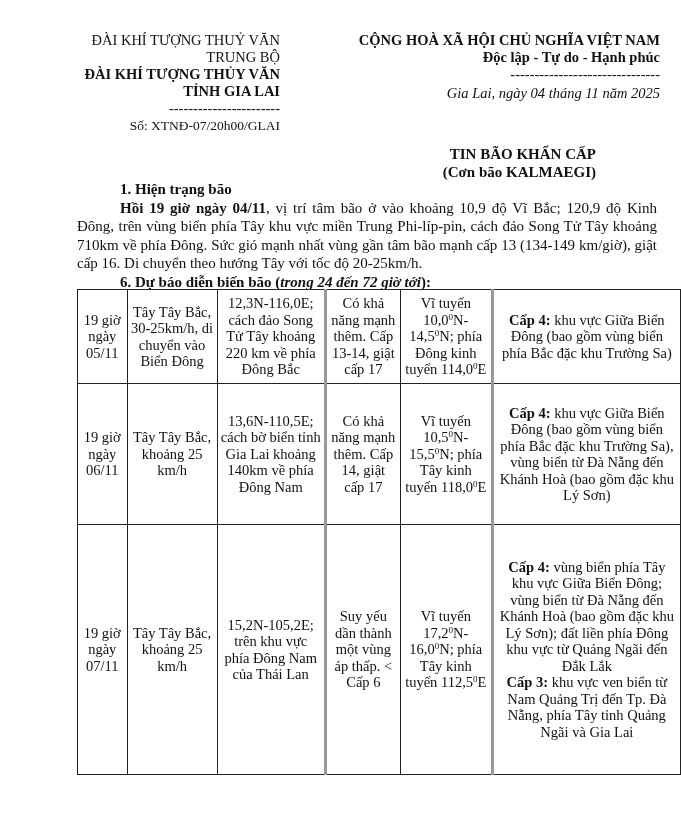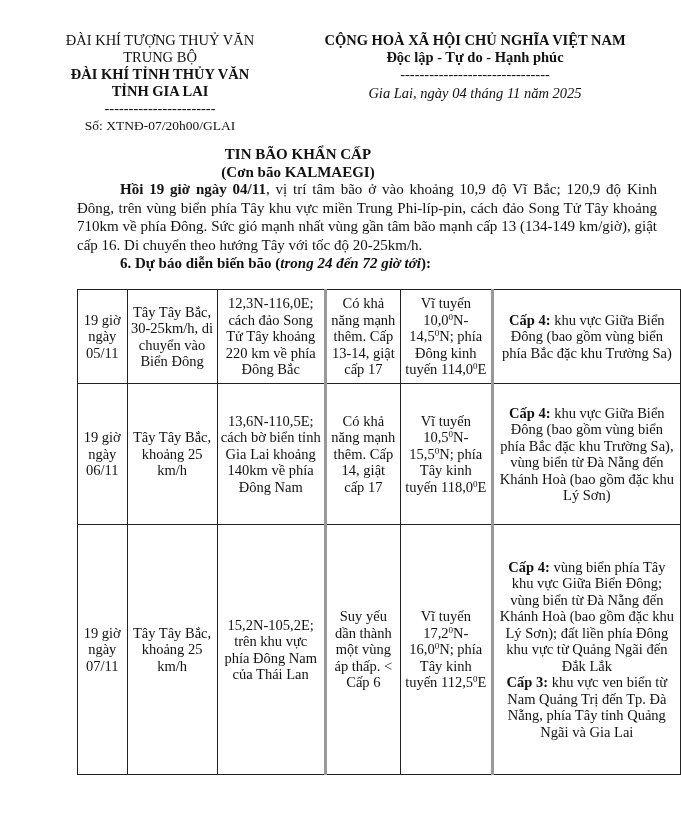--- a/index.html
+++ b/index.html
@@ -1,21 +1,21 @@
 <!DOCTYPE html>
 <html><head>
 <meta charset="utf-8">
 <style>
   html, body { margin: 0; padding: 0; background: #ffffff; }
   body {
     width: 681px; height: 831px; position: relative; overflow: hidden;
     font-family: "Liberation Serif", "DejaVu Serif", serif; color: #111;
   }
   .abs { position: absolute; }
-  .center { text-align: center; }
+  .center { text-align: right; }
   .b { font-weight: bold; }
   .i { font-style: italic; font-family: Liberation Serif, serif; }
 
   #left-header { left: 40px; top: 32px; width: 240px; font-size: 14.5px; line-height: 17px; }
   #right-header { left: 290px; top: 32px; width: 370px; font-size: 14.5px; line-height: 17px; }
   .dash { letter-spacing: 0px; }
 
   #title-block { left: 0; width: 596px; top: 145px; font-size: 15px; line-height: 18px; }
 
   #section1 { left: 77px; top: 180px; width: 580px; font-size: 15px; line-height: 18.5px; text-align: justify; }
@@ -32,39 +32,40 @@
   #forecast th { font-weight: normal; font-style: italic; height: 48px; }
   #forecast .sep-grey { border-right: 3px solid #999; }
   sup { font-size: 9px; line-height: 0; vertical-align: 5px; }
 </style>
 </head>
 <body>
 
 <div id="left-header" class="abs center">
   <div>ĐÀI KHÍ TƯỢNG THUỶ VĂN</div>
   <div>TRUNG BỘ</div>
-  <div class="b">ĐÀI KHÍ TỈNH THỦY VĂN</div>
+  <div class="b">ĐÀI KHÍ TƯỢNG THỦY VĂN</div>
   <div class="b">TỈNH GIA LAI</div>
   <div class="dash">-----------------------</div>
   <div style="font-size:13.5px">Số: XTNĐ-07/20h00/GLAI</div>
 </div>
 
 <div id="right-header" class="abs center">
   <div class="b">CỘNG HOÀ XÃ HỘI CHỦ NGHĨA VIỆT NAM</div>
   <div class="b">Độc lập - Tự do - Hạnh phúc</div>
   <div class="dash">-------------------------------</div>
   <div class="i" style="margin-top:2px">Gia Lai, ngày 04 tháng 11 năm 2025</div>
 </div>
 
 <div id="title-block" class="abs center b">
   <div>TIN BÃO KHẨN CẤP</div>
   <div>(Cơn bão KALMAEGI)</div>
 </div>
 
 <div id="section1" class="abs">
+  <div class="h">1. Hiện trạng bão</div>
   <div class="p"><b>Hồi 19 giờ ngày 04/11</b><span>, vị trí tâm bão ở vào khoảng 10,9 độ Vĩ Bắc; 120,9 độ Kinh Đông, trên vùng biển phía Tây khu vực miền Trung Phi-líp-pin, cách đảo Song Tử Tây khoảng 710km về phía Đông. Sức gió mạnh nhất vùng gần tâm bão mạnh cấp 13 (134-149 km/giờ), giật cấp 16. Di chuyển theo hướng Tây với tốc độ 20-25km/h.</span></div>
   <div class="h"><span>6. Dự báo diễn biến bão (</span><i>trong 24 đến 72 giờ tới</i><span>):</span></div>
 </div>
 
 <table id="forecast">
   <tbody>
   <tr style="height:94px">
     <td>19 giờ ngày 05/11</td>
     <td>Tây Tây Bắc, 30-25km/h, di chuyển vào Biển Đông</td>
     <td class="sep-grey">12,3N-116,0E; cách đảo Song Tử Tây khoảng 220 km về phía Đông Bắc</td>

